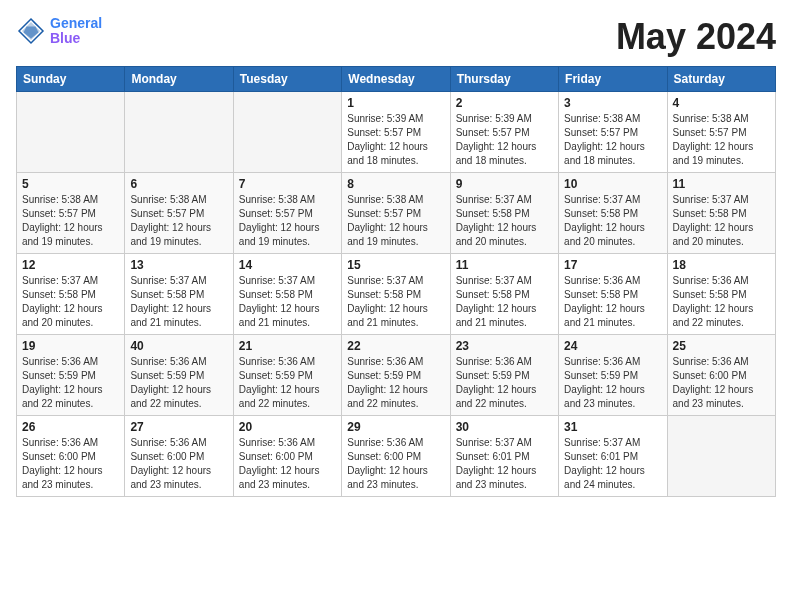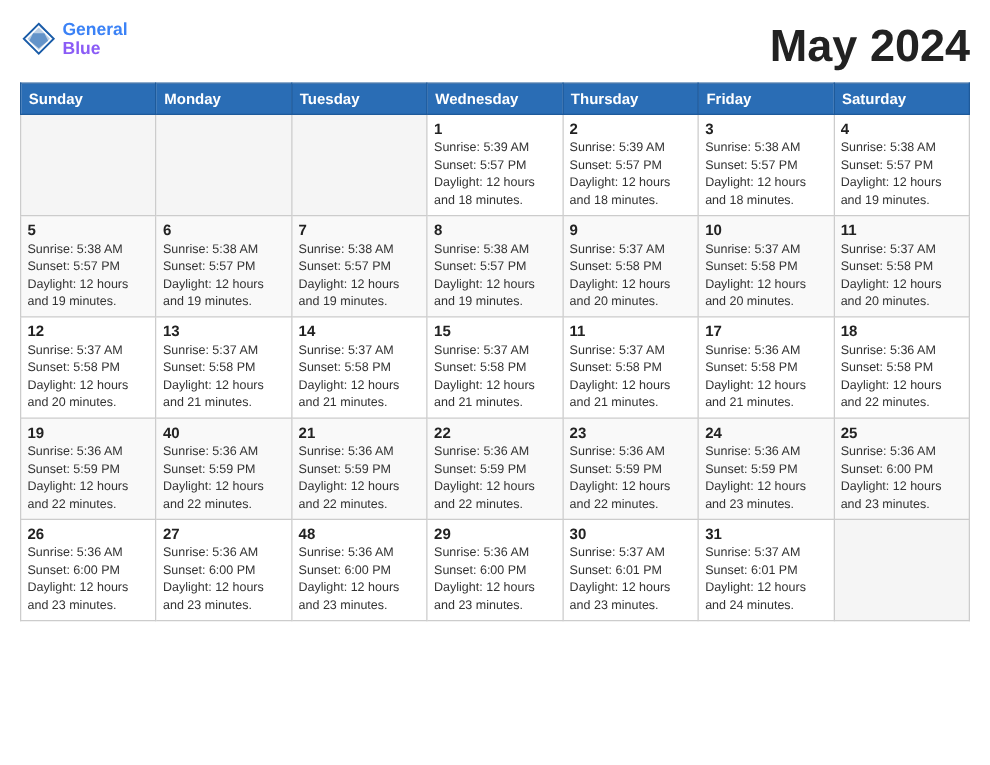--- a/index.html
+++ b/index.html
@@ -287,21 +287,21 @@
 Sunset: 6:00 PM
 Daylight: 12 hours and 23 minutes.</div>
         </td>
         <td>
           <div class="day-number">27</div>
           <div class="day-info" style="white-space: pre-line;">Sunrise: 5:36 AM
 Sunset: 6:00 PM
 Daylight: 12 hours and 23 minutes.</div>
         </td>
         <td>
-          <div class="day-number">48</div>
+          <div class="day-number">20</div>
           <div class="day-info" style="white-space: pre-line;">Sunrise: 5:36 AM
 Sunset: 6:00 PM
 Daylight: 12 hours and 23 minutes.</div>
         </td>
         <td>
           <div class="day-number">29</div>
           <div class="day-info" style="white-space: pre-line;">Sunrise: 5:36 AM
 Sunset: 6:00 PM
 Daylight: 12 hours and 23 minutes.</div>
         </td>

